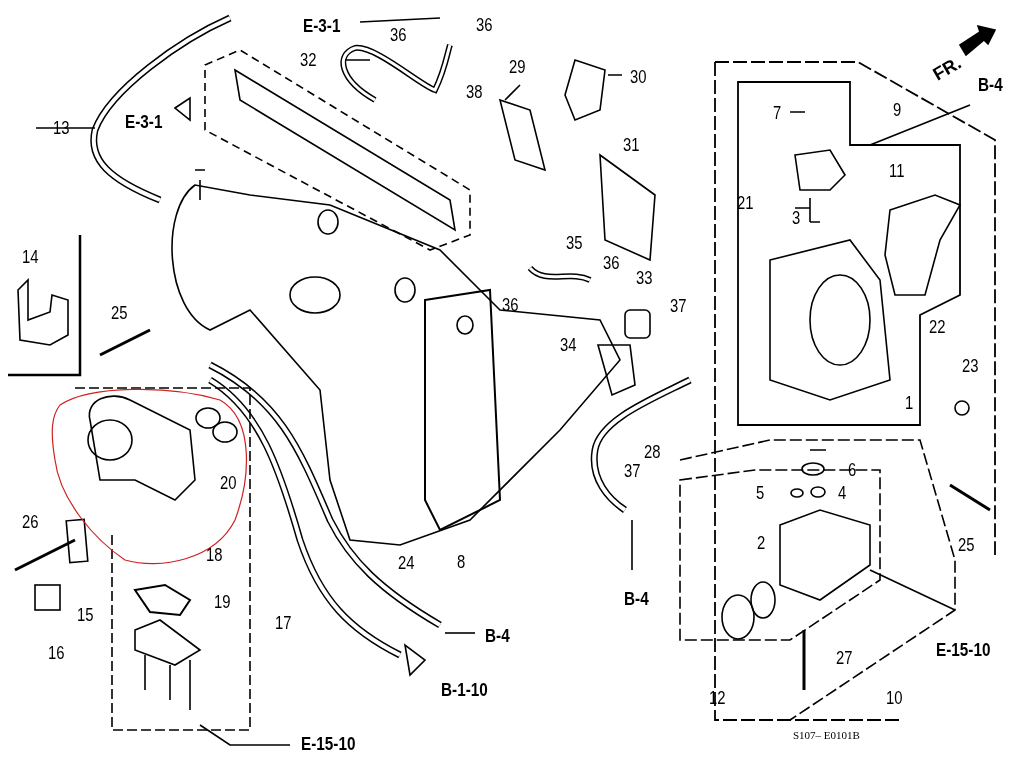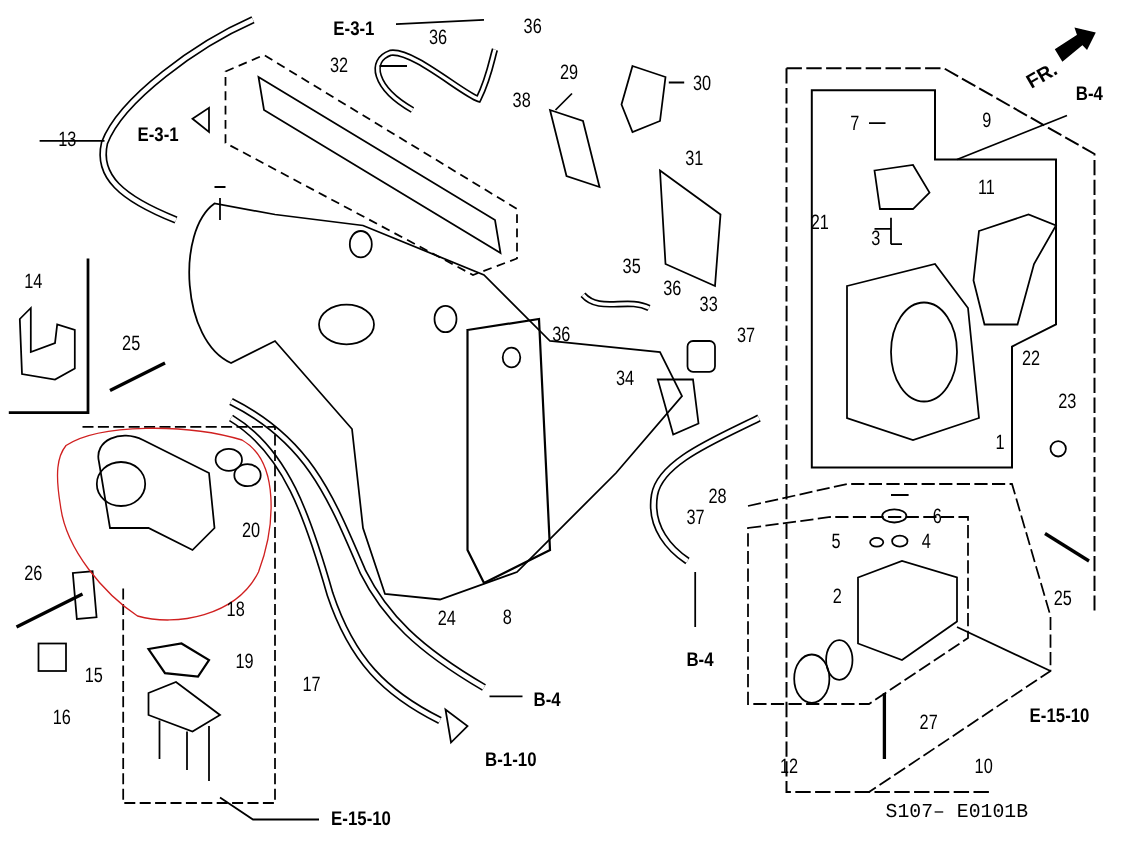--- a/index.html
+++ b/index.html
@@ -1,20 +1,20 @@
 <!DOCTYPE html>
 <html><head>
 <meta charset="utf-8">
 <style>
   html,body{margin:0;padding:0;background:#fff;}
   body{width:1024px;height:768px;position:relative;overflow:hidden;font-family:"Liberation Sans",sans-serif;}
   #diagram{position:absolute;left:0;top:0;width:1024px;height:768px;}
   .lbl{position:absolute;font-family:"Liberation Sans",sans-serif;font-size:19px;color:#000;transform:scaleX(0.78);transform-origin:left top;line-height:1;white-space:nowrap;}
   .ref{position:absolute;font-family:"Liberation Sans",sans-serif;font-size:18px;font-weight:bold;color:#000;transform:scaleX(0.85);transform-origin:left top;line-height:1;white-space:nowrap;}
-  .code{position:absolute;font-family:Liberation Mono, monospace;font-size:18px;color:#000;line-height:1;white-space:nowrap;margin-left:12px;}
+  .code{position:absolute;font-family:Liberation Serif, serif;font-size:11px;color:#000;line-height:1;white-space:nowrap;}
 </style>
 </head>
 <body>
 
 <svg id="diagram" viewBox="0 0 1024 768" xmlns="http://www.w3.org/2000/svg">
   <g fill="none" stroke="#000" stroke-width="1.6">
 
     <path d="M230 18 C180 40 110 90 95 130 C88 160 110 180 160 200" stroke-width="7"></path>
     <path d="M230 18 C180 40 110 90 95 130 C88 160 110 180 160 200" stroke="#fff" stroke-width="4"></path>
 

